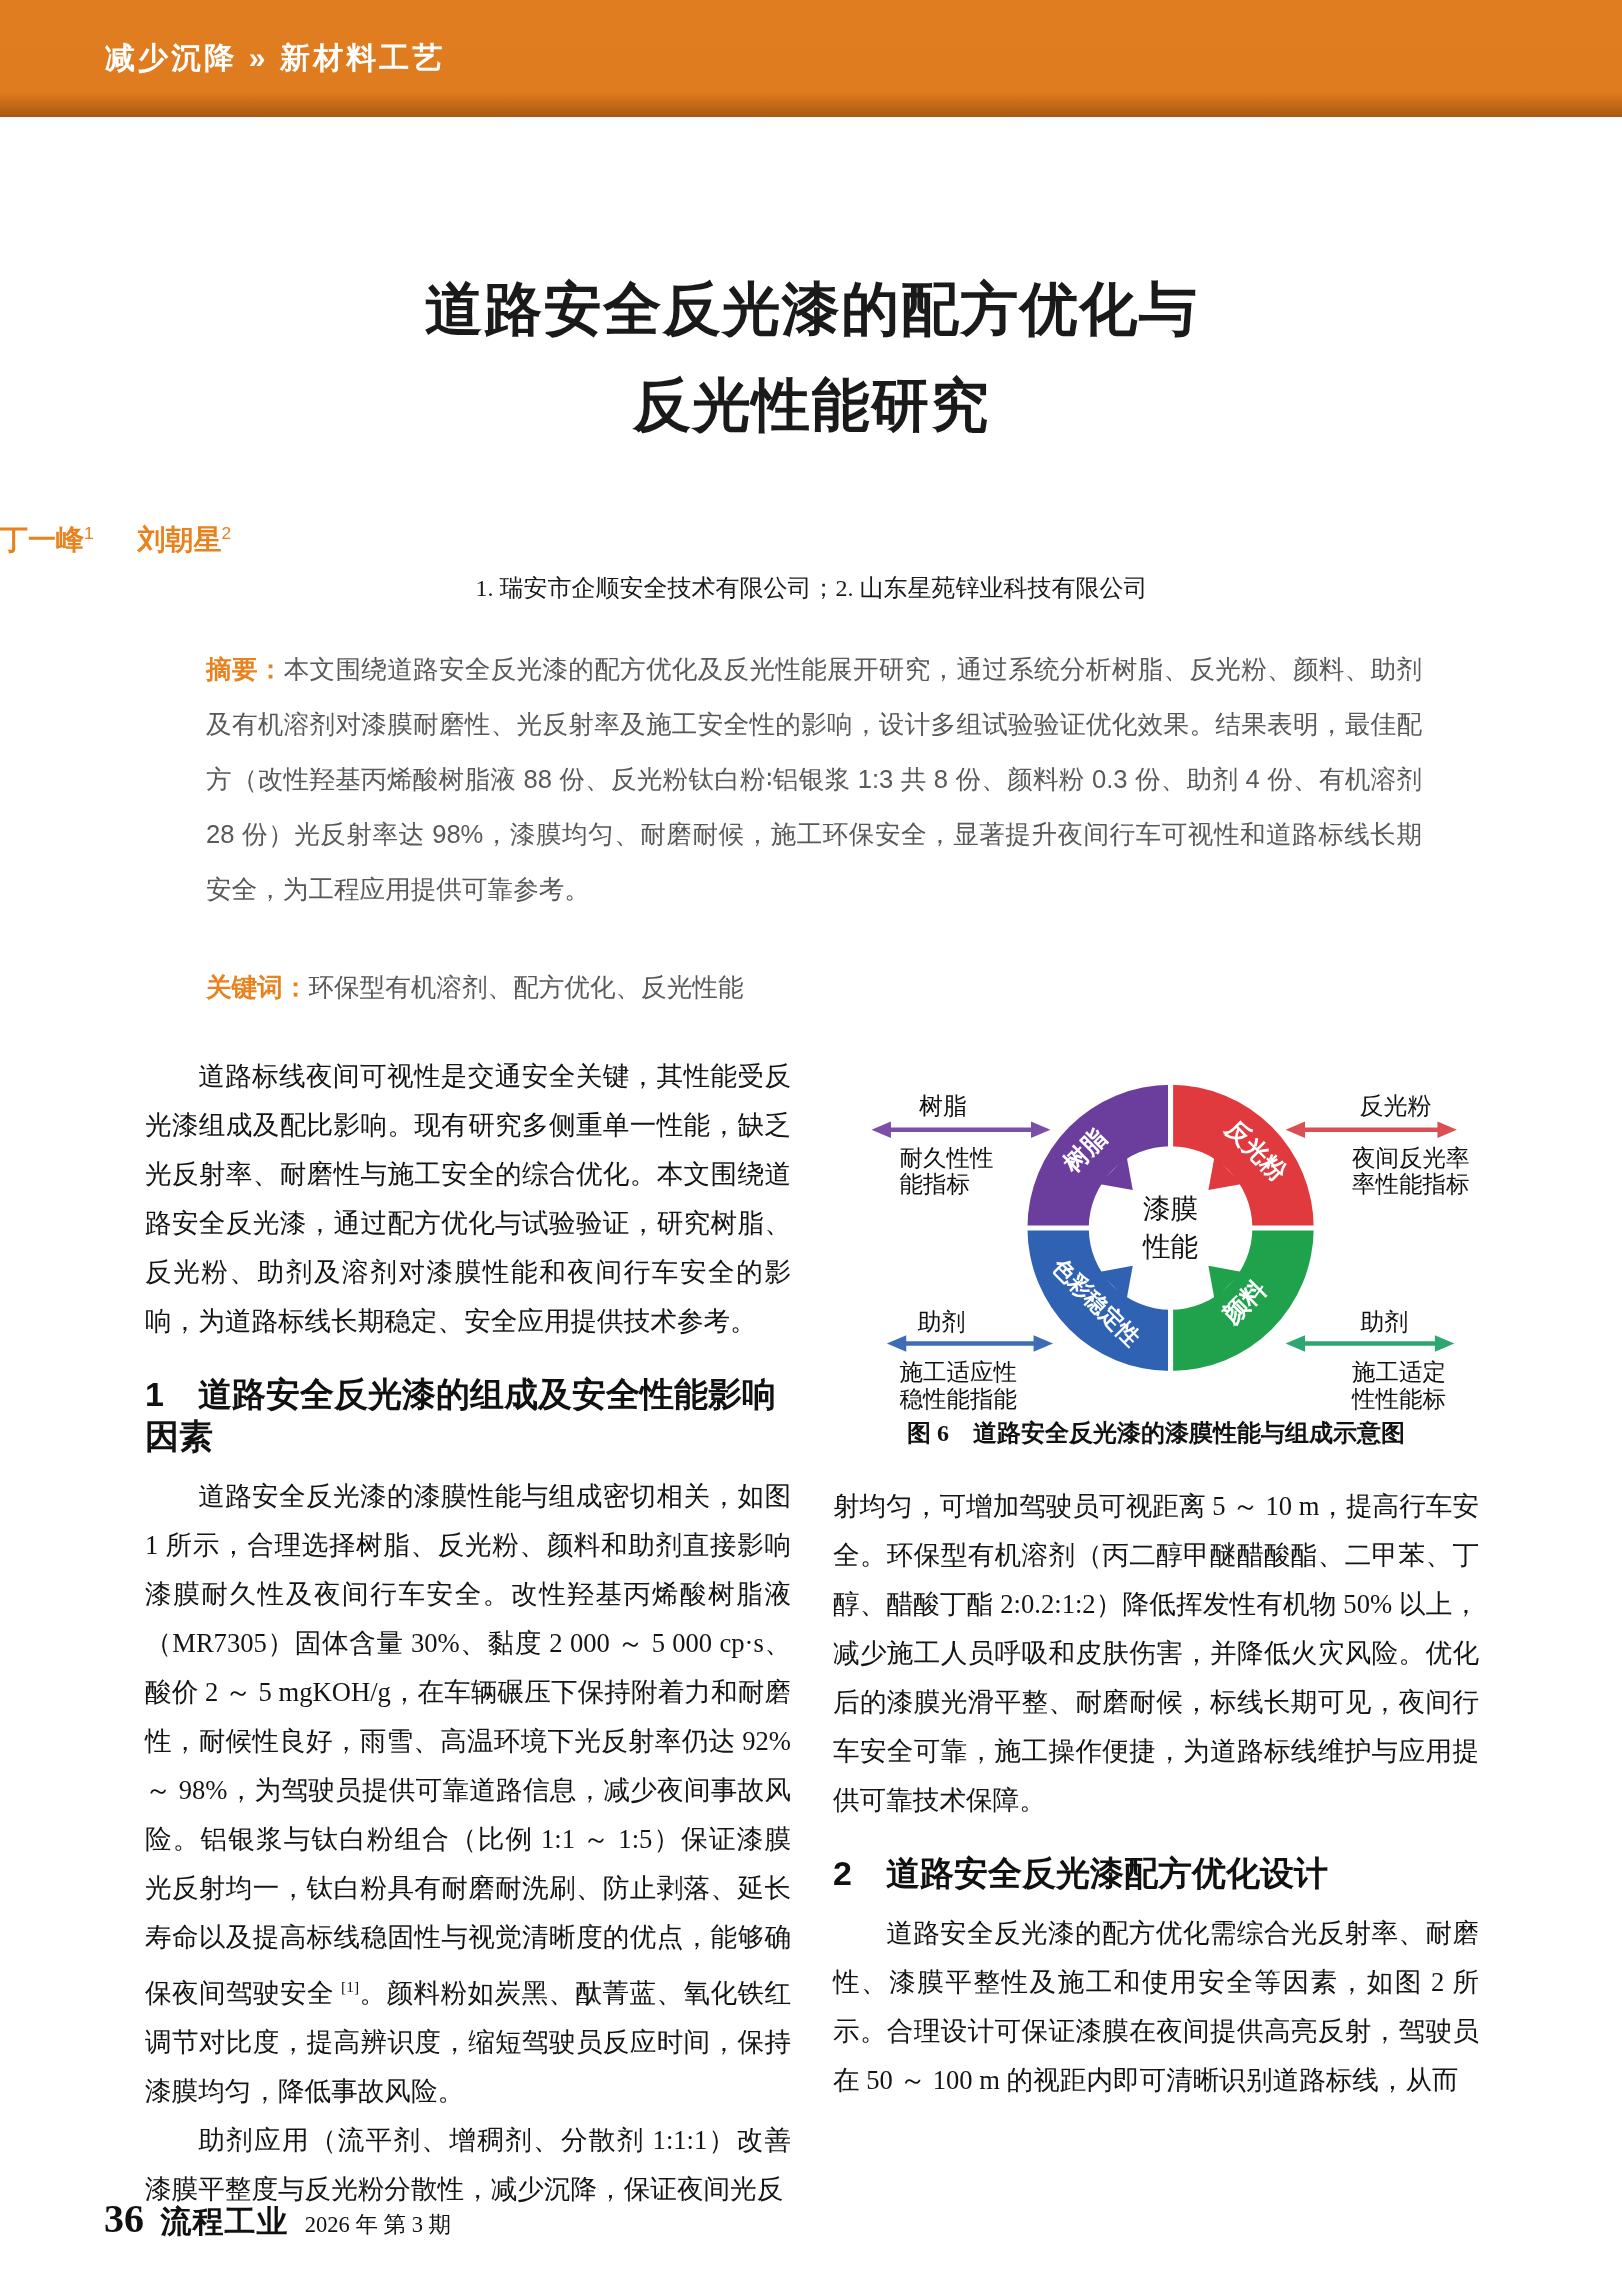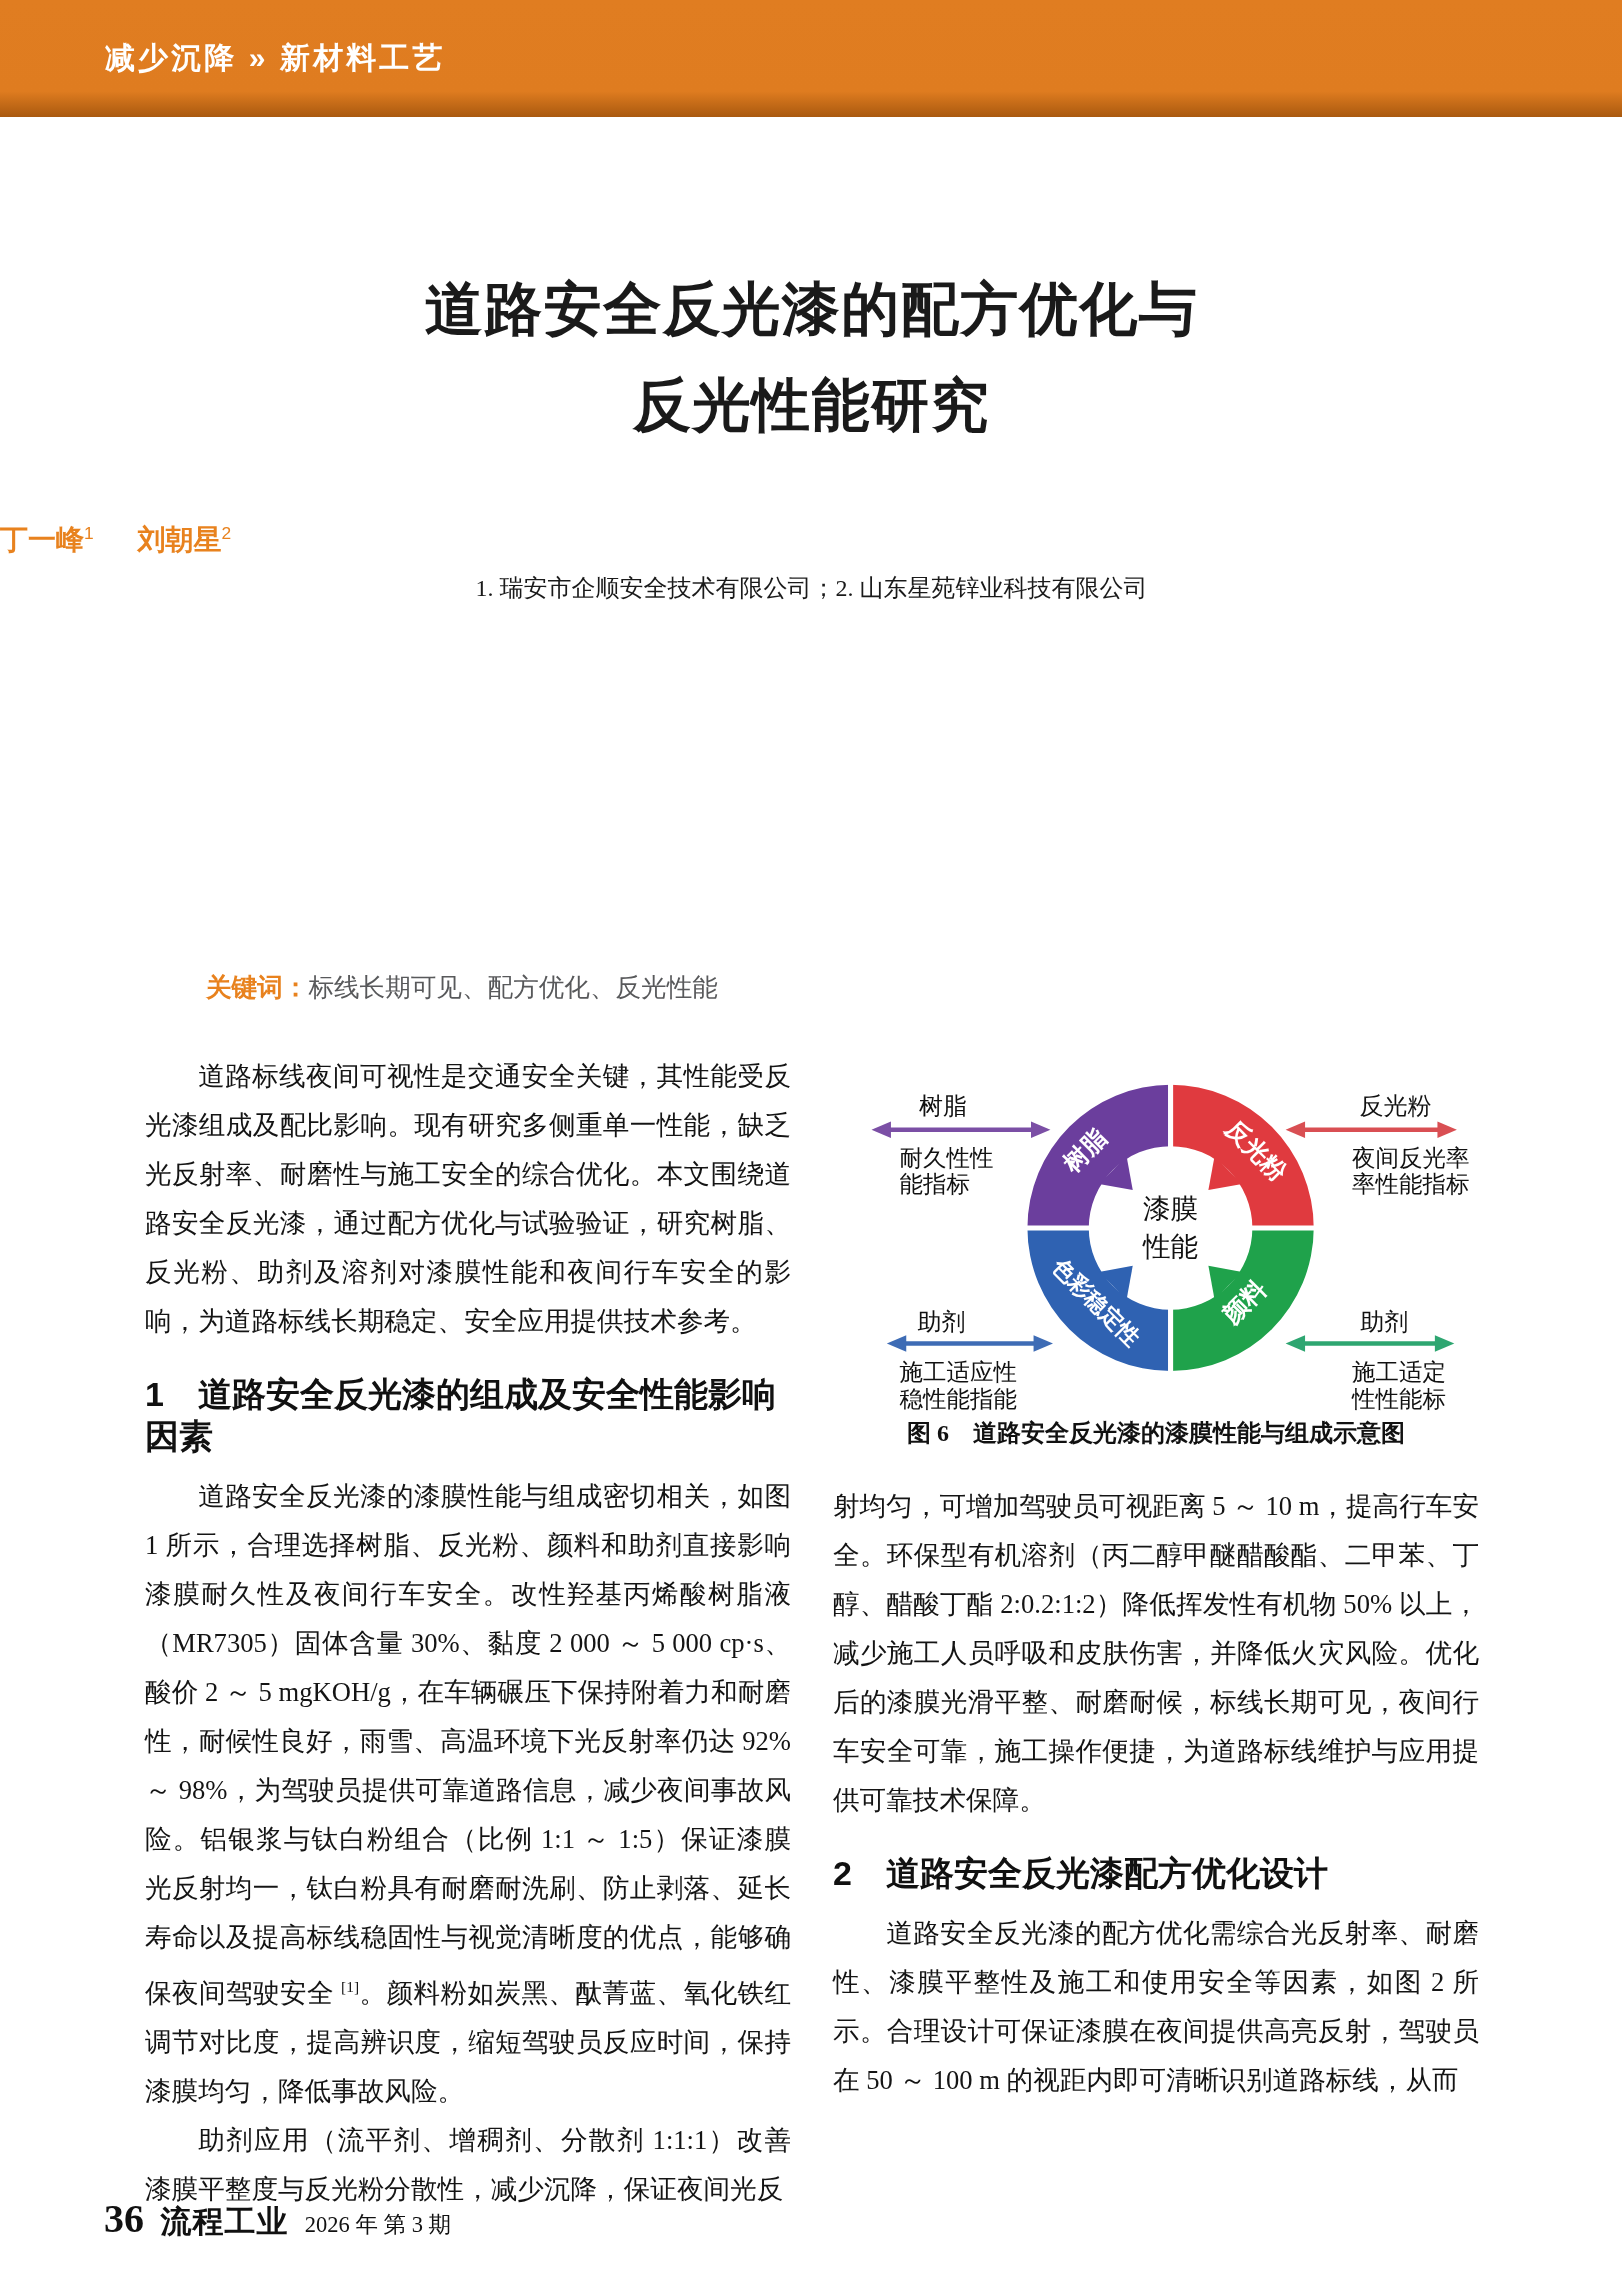--- a/index.html
+++ b/index.html
@@ -98,23 +98,26 @@
   <div class="title-line title-line2">反光性能研究</div>
   <div class="title-line title-line1">道路安全反光漆的配方优化与</div>
 
   <div class="authors">
     <span class="name1"><span>丁一峰</span><sup>1</sup></span>
     <span><span>刘朝星</span><sup>2</sup></span>
   </div>
 
   <div class="affiliation">1. 瑞安市企顺安全技术有限公司；2. 山东星苑锌业科技有限公司</div>
 
+  <div class="abstract">
+    <span class="orange-label">摘要：</span><span>本文围绕道路安全反光漆的配方优化及反光性能展开研究，通过系统分析树脂、反光粉、颜料、助剂及有机溶剂对漆膜耐磨性、光反射率及施工安全性的影响，设计多组试验验证优化效果。结果表明，最佳配方（改性羟基丙烯酸树脂液 88 份、反光粉钛白粉∶铝银浆 1:3 共 8 份、颜料粉 0.3 份、助剂 4 份、有机溶剂 28 份）光反射率达 98%，漆膜均匀、耐磨耐候，施工环保安全，显著提升夜间行车可视性和道路标线长期安全，为工程应用提供可靠参考。</span>
+  </div>
 
   <div class="kw">
-    <span class="orange-label">关键词：</span><span>标线长期可见、配方优化、反光性能</span>
+    <span class="orange-label">关键词：</span><span>环保型有机溶剂、配方优化、反光性能</span>
   </div>
 
   <div class="col-left">
     <p class="body-p indent">道路标线夜间可视性是交通安全关键，其性能受反光漆组成及配比影响。现有研究多侧重单一性能，缺乏光反射率、耐磨性与施工安全的综合优化。本文围绕道路安全反光漆，通过配方优化与试验验证，研究树脂、反光粉、助剂及溶剂对漆膜性能和夜间行车安全的影响，为道路标线长期稳定、安全应用提供技术参考。</p>
     <div class="sec-h">1　道路安全反光漆的组成及安全性能影响因素</div>
     <p class="body-p indent"><span>道路安全反光漆的漆膜性能与组成密切相关，如图 1 所示，合理选择树脂、反光粉、颜料和助剂直接影响漆膜耐久性及夜间行车安全。改性羟基丙烯酸树脂液（MR7305）固体含量 30%、黏度 2 000 ～ 5 000 cp·s、酸价 2 ～ 5 mgKOH/g，在车辆碾压下保持附着力和耐磨性，耐候性良好，雨雪、高温环境下光反射率仍达 92% ～ 98%，为驾驶员提供可靠道路信息，减少夜间事故风险。铝银浆与钛白粉组合（比例 1:1 ～ 1:5）保证漆膜光反射均一，钛白粉具有耐磨耐洗刷、防止剥落、延长寿命以及提高标线稳固性与视觉清晰度的优点，能够确保夜间驾驶安全 </span><sup class="ref">[1]</sup><span>。颜料粉如炭黑、酞菁蓝、氧化铁红调节对比度，提高辨识度，缩短驾驶员反应时间，保持漆膜均匀，降低事故风险。</span></p>
     <p class="body-p indent">助剂应用（流平剂、增稠剂、分散剂 1:1:1）改善漆膜平整度与反光粉分散性，减少沉降，保证夜间光反</p>
   </div>
 
   <div class="col-right">

